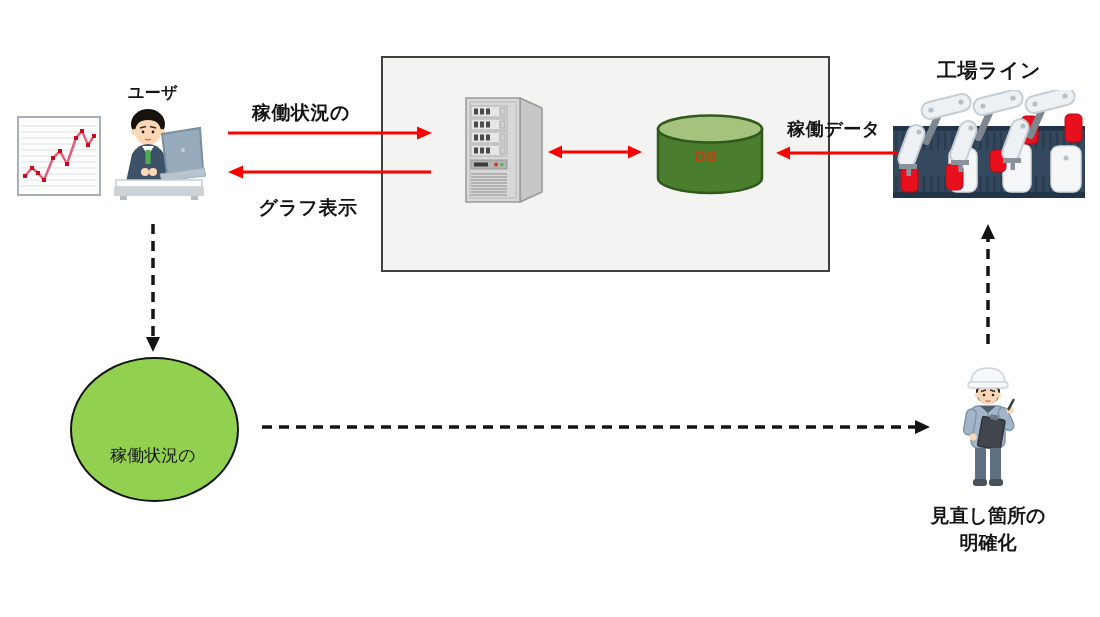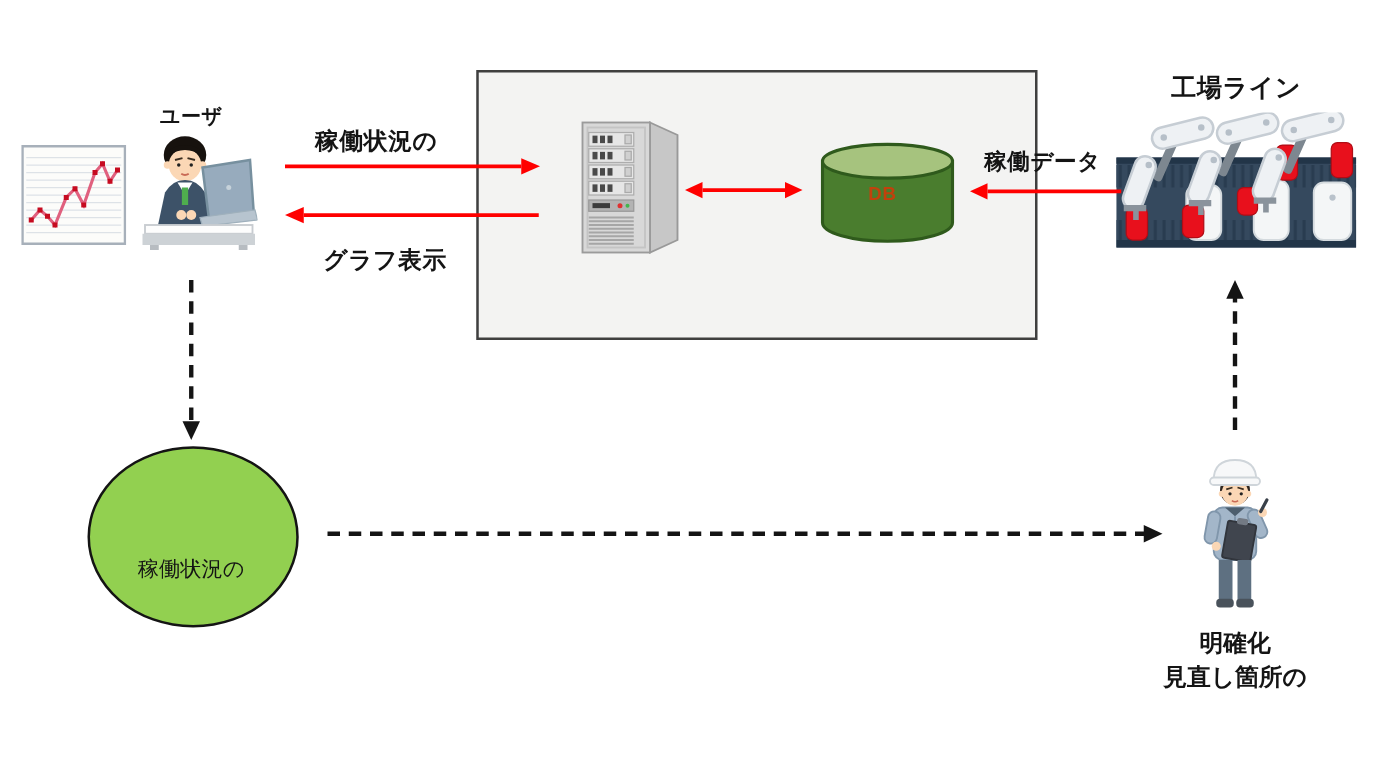--- a/index.html
+++ b/index.html
@@ -254,17 +254,17 @@
 
   <div class="lbl" style="left:776px;top:117px;width:116px;font-size:18px;">稼働データ</div>
 
   <div class="lbl" style="left:922px;top:57px;width:134px;font-size:20px;">工場ライン</div>
 
   <div class="ellipse-text">
     <div>稼働状況の</div>
   </div>
 
   <div class="review-text">
+    <div>見直し箇所の</div>
     <div>明確化</div>
-    <div>見直し箇所の</div>
   </div>
 
 </div>
 
 </body></html>

